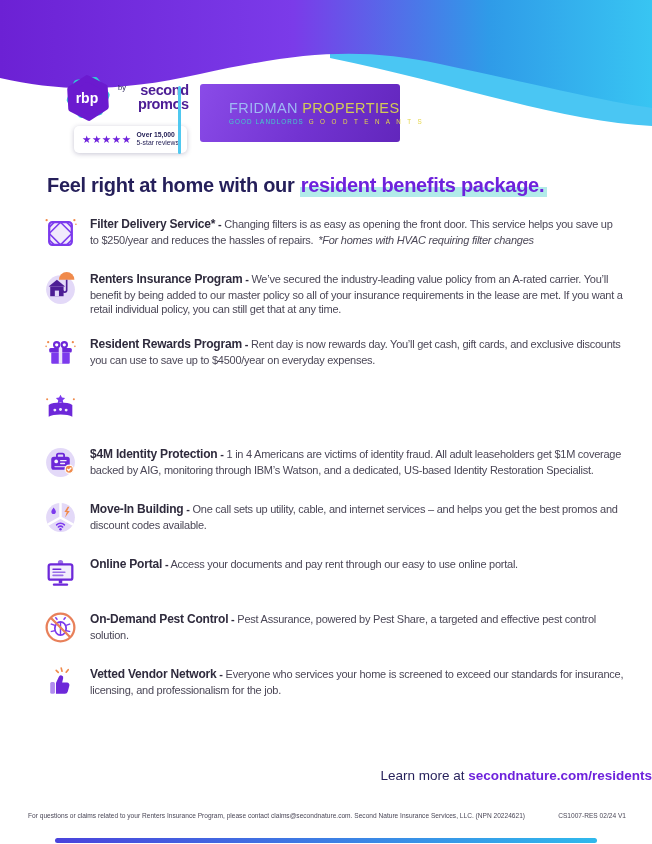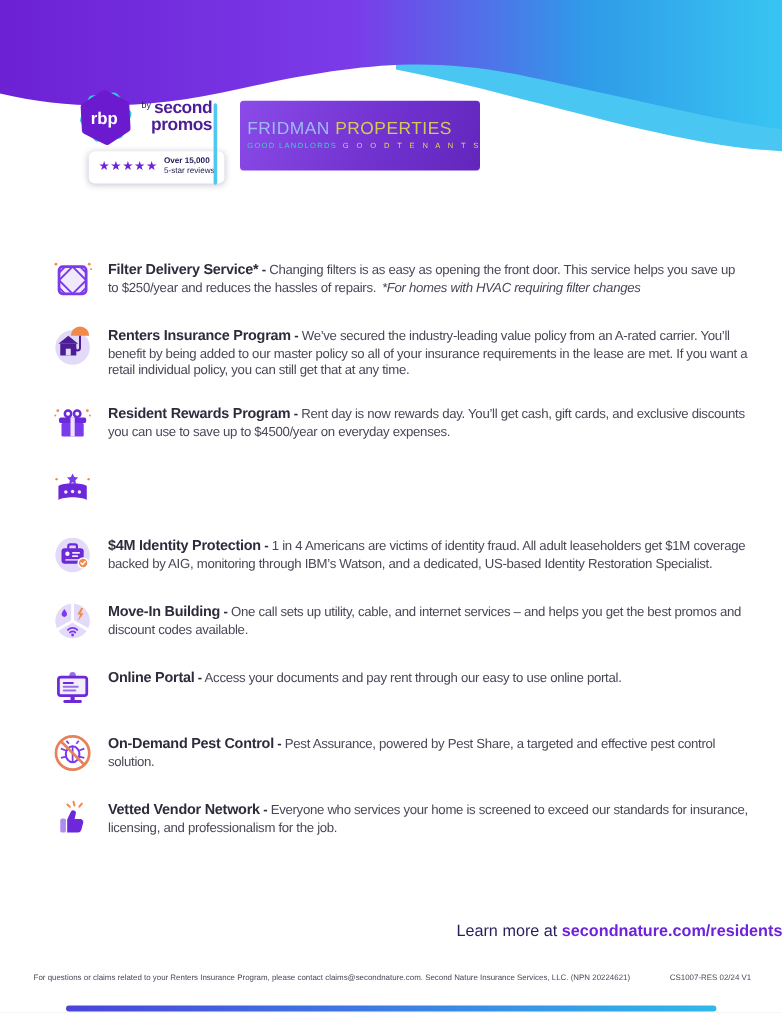--- a/index.html
+++ b/index.html
@@ -5,33 +5,33 @@
   html,body{margin:0;padding:0;background:#e8e8e8;}
   .page{
     position:relative;width:652px;height:844px;margin:0 auto;background:#fff;
     overflow:hidden;font-family:"Liberation Sans",sans-serif;color:#2F2B3D;
   }
   
   .wave{position:absolute;top:0;left:0;width:652px;height:170px;display:block;}
   
   .rbp-logo{position:absolute;left:62px;top:72px;width:52px;height:52px;}
   .by-brand{position:absolute;left:118px;top:84px;text-align:right;line-height:1;}
-  .by-brand .by{font-size:7.5px;color:#251F5A;margin-right:0;vertical-align:top;}
+  .by-brand .by{font-size:7.5px;color:#251F5A;margin-right:12px;vertical-align:top;}
   .by-brand .sn{display:inline-block;text-align:right;font-weight:800;color:#4c1d95;
     font-size:14.5px;letter-spacing:-0.4px;line-height:0.95;}
   .reviews-card{position:absolute;left:74px;top:126px;background:#fff;border-radius:5px;
     box-shadow:0 1px 5px rgba(30,26,82,.25);padding:5px 8px;display:flex;align-items:center;gap:5px;}
   .stars{color:#6E22DC;font-size:10.5px;letter-spacing:0.5px;line-height:1;}
   .reviews-text{font-size:6.8px;color:#1E1A52;line-height:1.25;}
   .reviews-text .l1{font-weight:700;}
   .logo-divider{position:absolute;left:178px;top:86px;width:2.5px;height:68px;
     background:var(--divider-blue,#4FC8F0);border-radius:2px;}
   .partner-logo{position:absolute;left:200px;top:84px;width:200px;height:58px;border-radius:3px;
     background:linear-gradient(115deg,#8A4BE8 0%,#7233D1 55%,#6226BC 100%);
-    display:flex;align-items:center;padding:0 22px;gap:7px;box-sizing:border-box;justify-content:center;}
+    display:flex;align-items:center;padding:0 22px;gap:7px;box-sizing:border-box;}
   .partner-text{line-height:1;}
   .partner-name{font-size:14.5px;font-weight:500;letter-spacing:0.4px;white-space:nowrap;}
   .partner-name .p1{color:#9FB9F4;}
   .partner-name .p2{color:#D3CB55;}
   .partner-tagline{font-size:6.3px;margin-top:3px;white-space:nowrap;}
   .partner-tagline .t1{color:#41CFC9;letter-spacing:1.1px;}
   .partner-tagline .t2{color:#E5D74B;letter-spacing:2.4px;margin-left:3px;}
   
   .main-title{position:absolute;left:47px;top:174px;margin:0;font-size:20px;
     letter-spacing:-0.3px;font-weight:600;color:var(--navy,#251F5A);white-space:nowrap;}
@@ -111,20 +111,21 @@
         <span class="p1">FRIDMAN</span>
         <span class="p2">PROPERTIES</span>
       </div>
       <div class="partner-tagline">
         <span class="t1">GOOD LANDLORDS</span>
         <span class="t2">G O O D   T E N A N T S</span>
       </div>
     </div>
   </div>
 
+  <h1 class="main-title"><span>Feel right at home with our</span> <span class="hl">resident benefits package.</span></h1>
 
   <div class="items">
 
     <div class="item">
       <span class="icon">
         <svg viewBox="0 0 36 36">
           <rect x="7" y="8" width="22" height="22" rx="3" fill="#F1EAFC" stroke="#7C3AED" stroke-width="2.2"></rect>
           <path d="M7 19 L18 8 M18 30 L7 19 M18 8 L29 19 M29 19 L18 30 M12 8 L7 13 M24 8 L29 13 M7 25 L12 30 M24 30 L29 25" stroke="#7C3AED" stroke-width="1.5" fill="none"></path>
           <circle cx="4.5" cy="6" r="1.1" fill="#F08A4B"></circle>
             <circle cx="31.5" cy="6" r="1.1" fill="#F08A4B"></circle>

